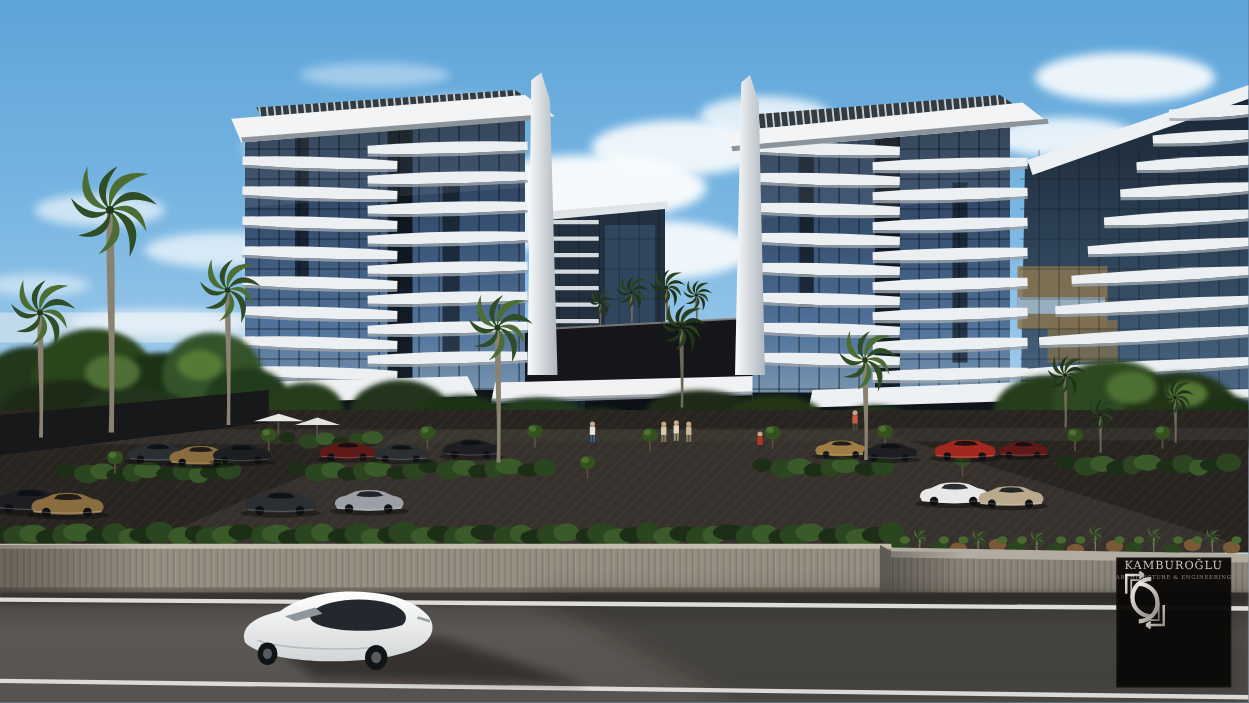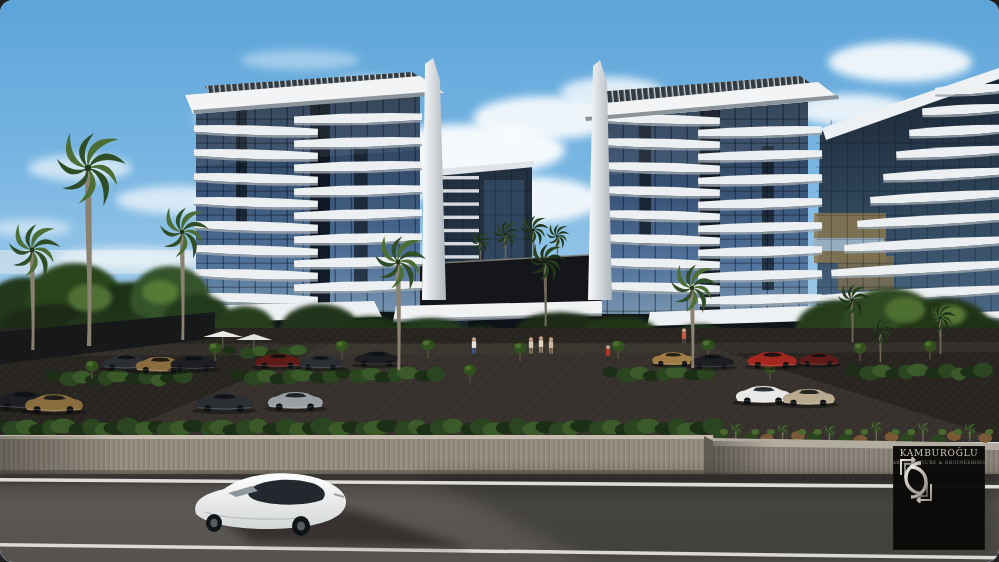--- a/index.html
+++ b/index.html
@@ -1,17 +1,17 @@
 <!DOCTYPE html>
 <html><head>
 <meta charset="utf-8">
 <style>
   html,body{margin:0;padding:0;background:#222;}
   .stage{position:relative;width:999px;height:562px;overflow:hidden;
-         font-family:"Liberation Sans",sans-serif;background:#8ac0e6;border-radius:13px;}
+         font-family:"Liberation Sans",sans-serif;background:#8ac0e6;}
   .stage svg{position:absolute;left:0;top:0;display:block;}
   .plaque{position:absolute;left:893px;top:446px;width:92px;height:104px;
           background:rgba(10,9,8,.97);display:flex;flex-direction:column;
           align-items:center;box-shadow:0 0 0 1px rgba(255,255,255,.04) inset;}
   .plaque .mono{margin-top:7px;}
   .plaque-name{margin-top:2px;font-family:"DejaVu Serif",serif;font-size:9px;
                letter-spacing:.8px;color:#cdc8bf;white-space:nowrap;}
   .plaque-sub{margin-top:2px;font-family:"DejaVu Serif",serif;font-size:4.4px;
               letter-spacing:.5px;color:#8f897e;white-space:nowrap;}
 </style>

